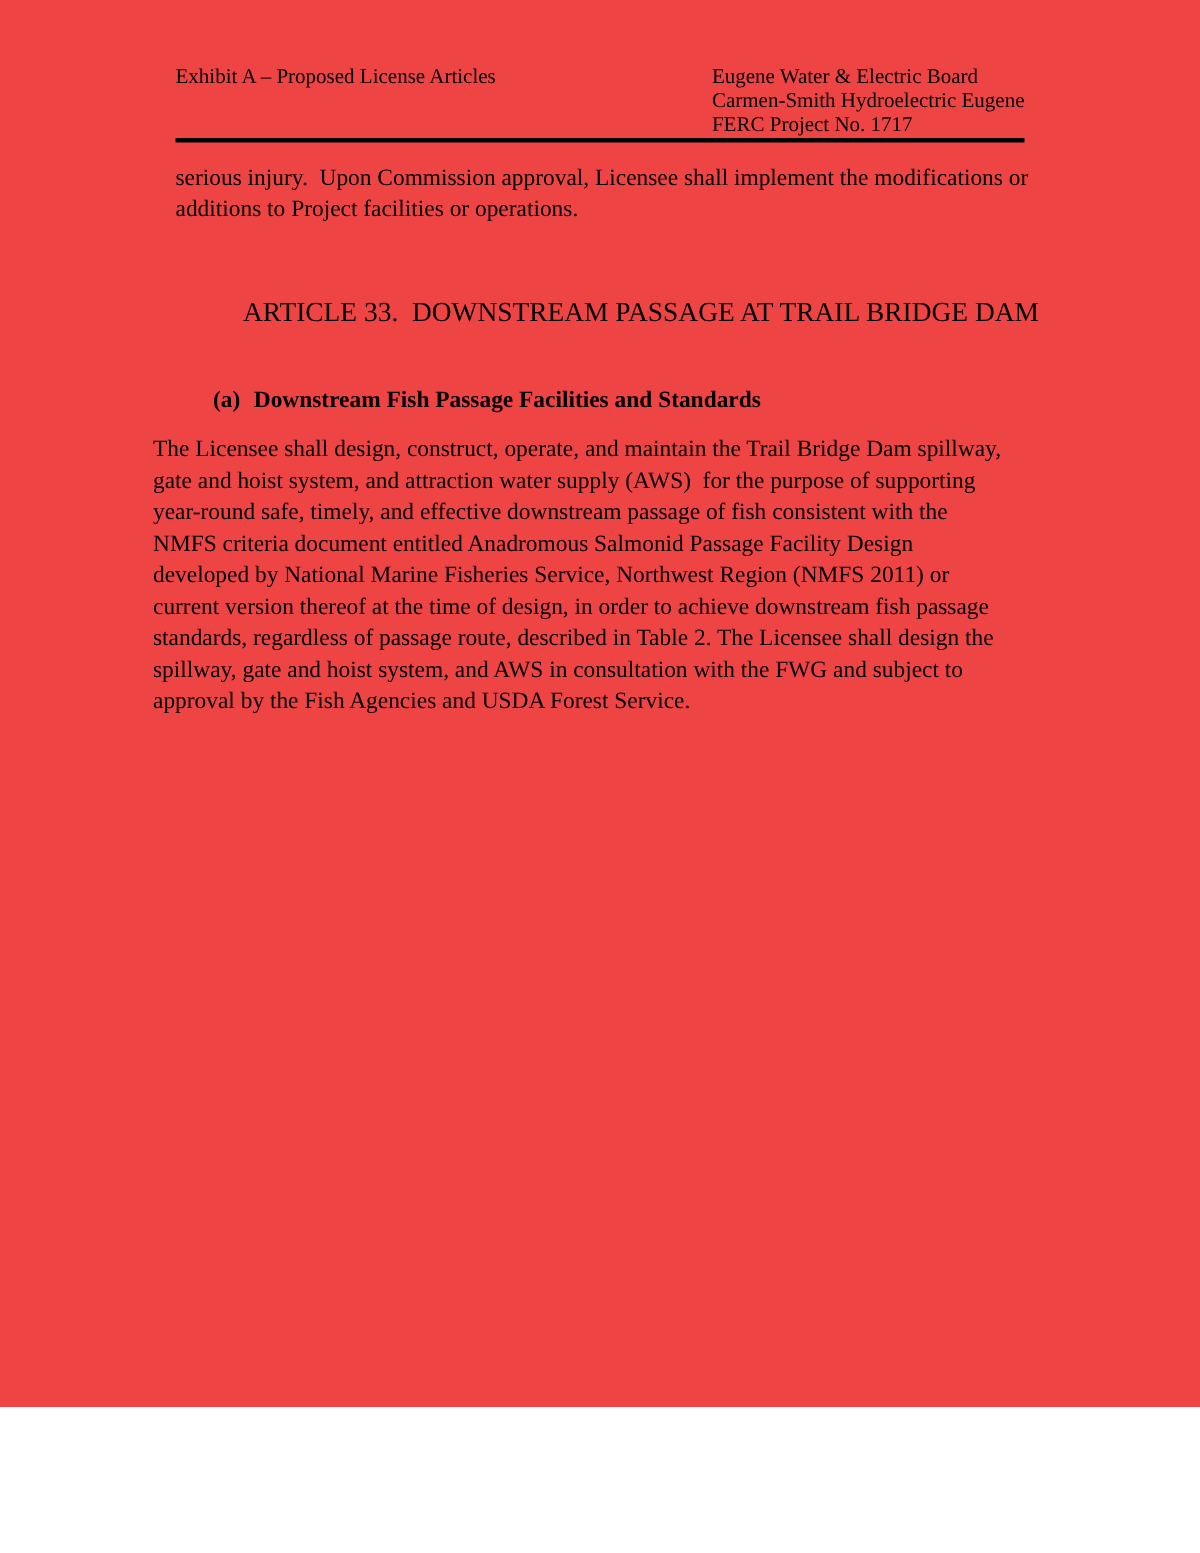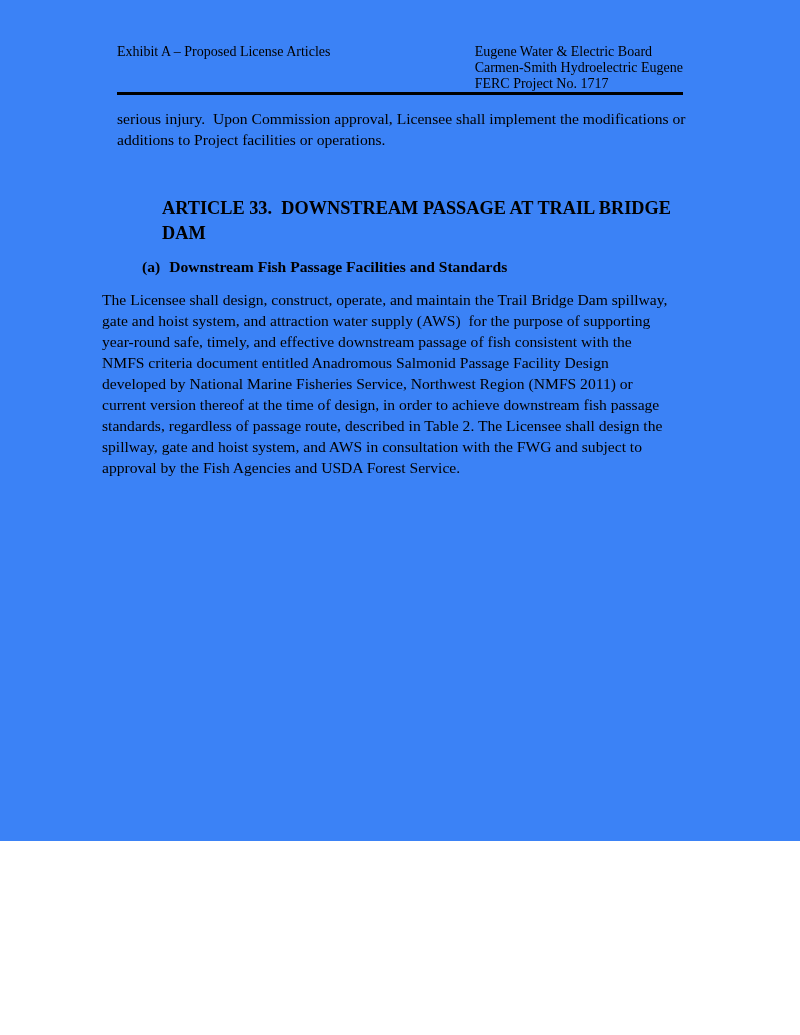--- a/index.html
+++ b/index.html
@@ -3,22 +3,22 @@
 <meta charset="utf-8">
 <style>
   html, body {
     margin: 0;
     padding: 0;
     background: #ffffff;
   }
   #page {
     position: relative;
     width: 800px;
-    height: 841px;
-    background: #3b82f6;
+    height: 938px;
+    background: #ef4444;
     color: #000000;
     font-family: "Liberation Serif", serif;
     overflow: hidden;
   }
   .header-left {
     position: absolute;
     left: 117px;
     top: 44px;
     font-size: 14px;
     line-height: 16.2px;
@@ -48,21 +48,21 @@
     line-height: 21px;
     white-space: pre-wrap;
   }
   .article-heading {
     position: absolute;
     left: 162px;
     top: 196px;
     width: 535px;
     font-size: 18.3px;
     line-height: 25px;
-    font-weight: bold;
+    font-weight: normal;
     white-space: pre-wrap;
   }
   .section-heading {
     position: absolute;
     left: 142px;
     top: 257px;
     font-size: 15.6px;
     line-height: 19px;
     font-weight: bold;
     display: flex;

